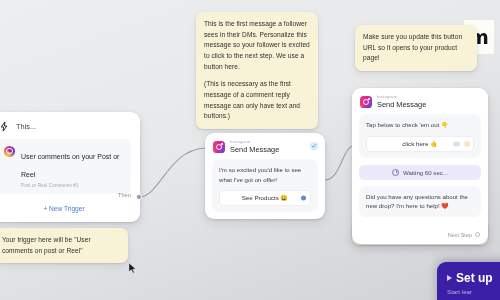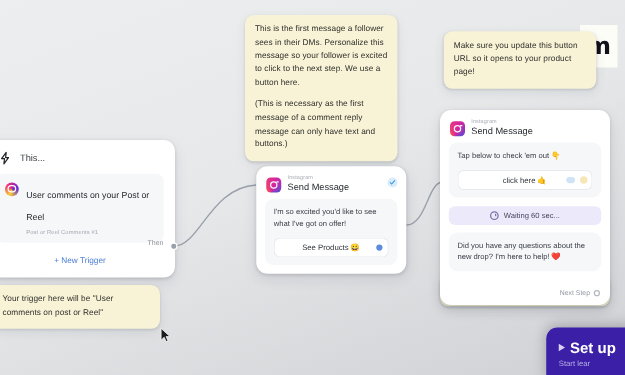--- a/index.html
+++ b/index.html
@@ -74,21 +74,21 @@
     position: absolute; left: 118px; top: 192px;
     font-size: 5.6px; color: #8b9099;
   }
   .node-dot {
     position: absolute; width: 5.5px; height: 5.5px; border-radius: 50%;
     background: #9aa0aa; border: 1.2px solid #ffffff;
   }
 
   
   .msg-head {
-    display: flex; align-items: flex-end; gap: 5px;
+    display: flex; align-items: center; gap: 5px;
     padding: 7px 8px 5px;
     position: relative;
   }
   .ig-badge {
     width: 12px; height: 12px; border-radius: 3.6px;
     background: conic-gradient(from 200deg at 30% 107%, #fdf497, #fd5949, #d6249f, #285AEB, #fdf497);
     position: relative; flex: none;
   }
   .ig-badge::after {
     content: ""; position: absolute; inset: 3px;

